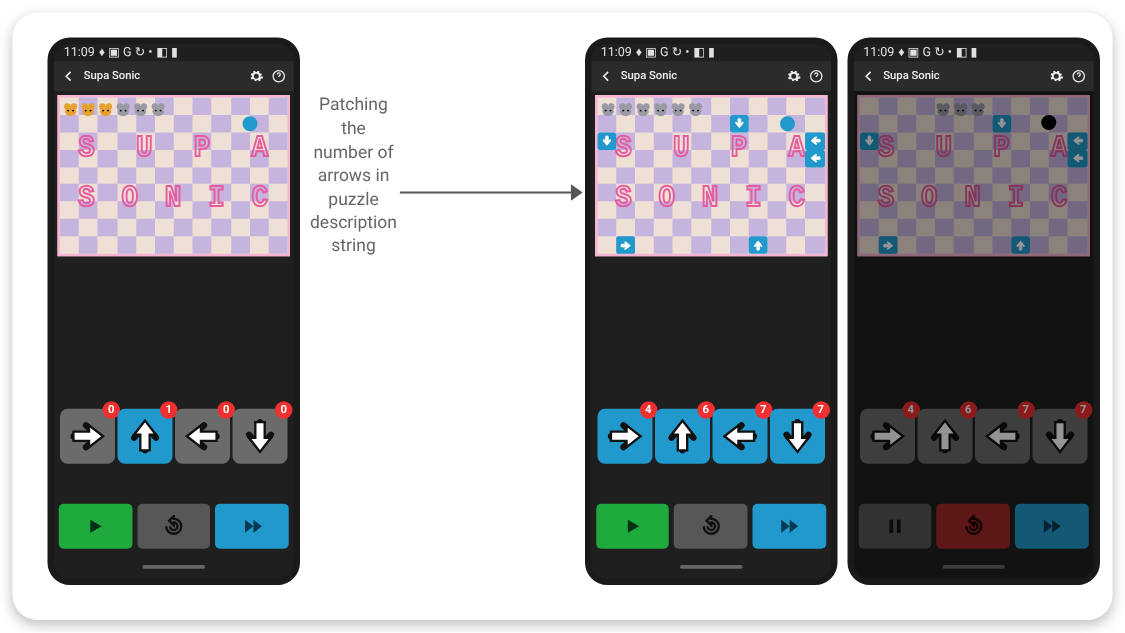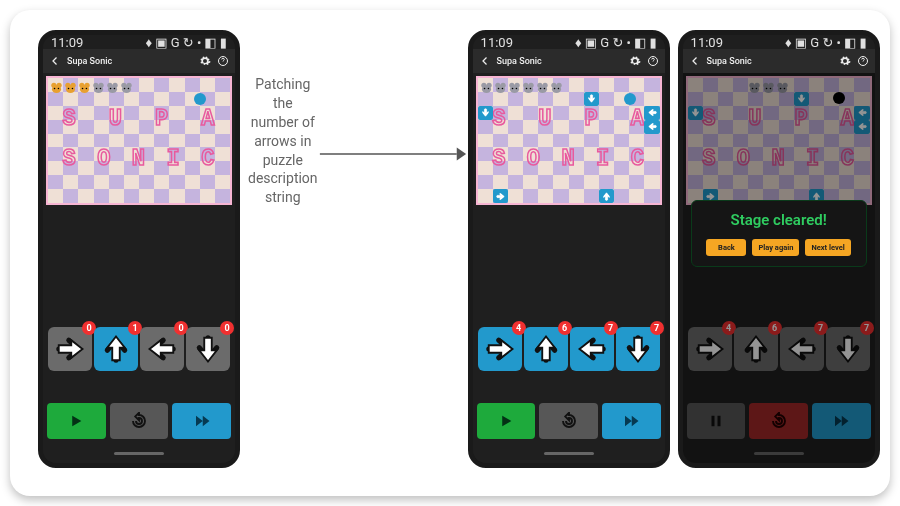--- a/index.html
+++ b/index.html
@@ -51,22 +51,22 @@
     background: var(--phone-bg);
     border: 5px solid var(--phone-frame);
     border-radius: 18px;
     overflow: hidden;
     display:flex; flex-direction:column;
     position: relative;
   }
   .status {
     height: 14px;
     background: var(--phone-bg);
-    display:flex; align-items:center; justify-content:space-between;
-    padding: 0 8px; font-size:13px; color:var(--status-fg);
+    display:flex; align-items:center; justify-content:flex-start;
+    padding: 0 8px; font-size:10px; color:var(--status-fg);
   }
   .status .right span{ margin-left:3px; }
   .titlebar {
     height: 24px;
     background: var(--topbar-bg);
     display:flex; align-items:center;
     color:#f0f0f0; font-size:9px;
     padding: 0 6px; gap:6px;
   }
   .titlebar .spacer{flex:1;}
@@ -1028,24 +1028,16 @@
             <svg viewBox="0 0 24 24" fill="#063a52">
               <path d="M4 5v14l9-7zM13 5v14l9-7z"></path>
             </svg>
           </div>
         </div>
       <div class="navbar">
           <div class="navpill"></div>
         </div>
 
       <div class="dim"></div>
-      <div class="dialog">
-        <div class="dialog-title">Stage cleared!</div>
-        <div class="dialog-btns">
-          <div class="dbtn">Back</div>
-          <div class="dbtn">Play again</div>
-          <div class="dbtn">Next level</div>
-        </div>
-      </div>
     </div>
 
   </div>
 </div>
 
 </body></html>

